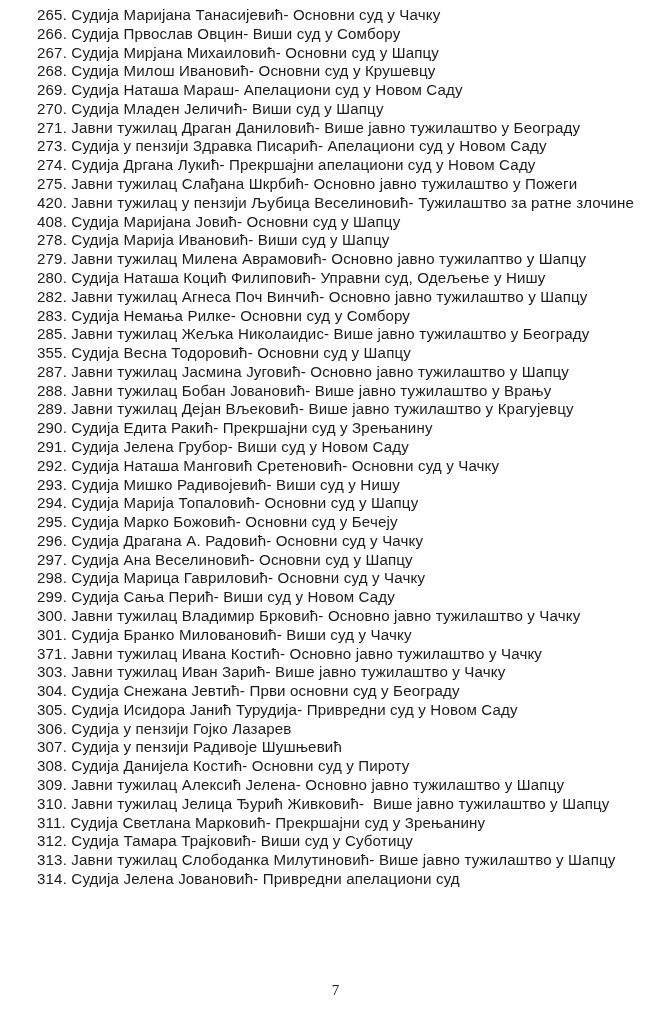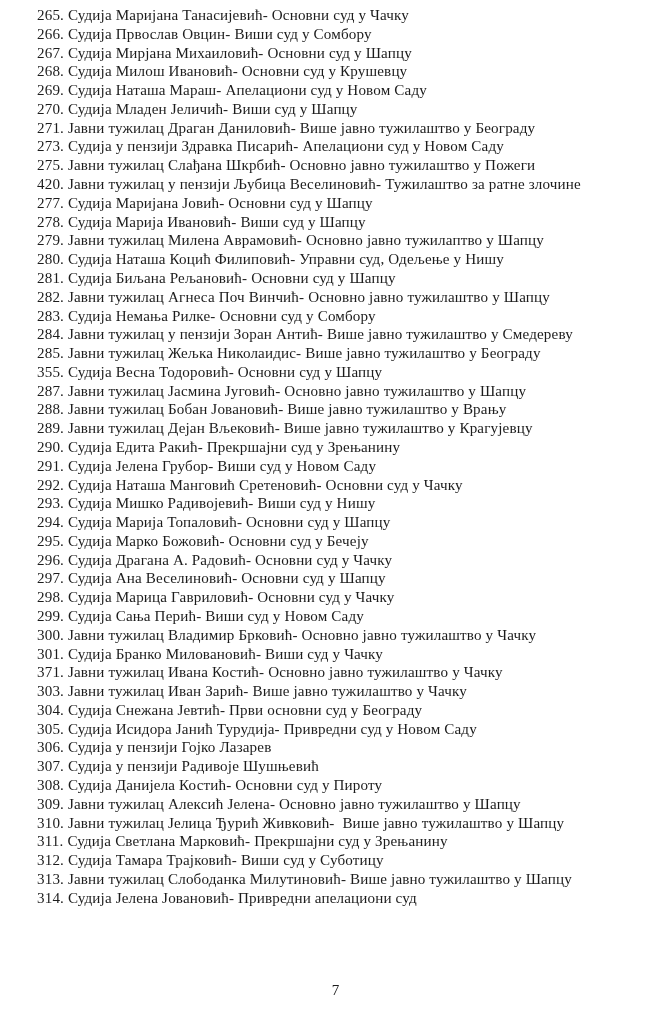--- a/index.html
+++ b/index.html
@@ -27,21 +27,21 @@
     left: 37px;
     top: 6px;
     width: 620px;
   }
   .list-item {
     font-size: 15.1px;
     line-height: 18.78px;
     white-space: pre;
     letter-spacing: 0.01em;
     color: #1c1c1c;
-    font-family: Liberation Serif, serif;
+    font-family: Liberation Sans, sans-serif;
   }
   #page-number {
     position: absolute;
     top: 981px;
     left: 0;
     width: 671px;
     text-align: center;
     font-size: 15.1px;
     line-height: 18px;
     color: #1c1c1c;
@@ -55,30 +55,29 @@
 
   <div id="list-container">
       <div class="list-item">265. Судија Маријана Танасијевић- Основни суд у Чачку</div>
       <div class="list-item">266. Судија Првослав Овцин- Виши суд у Сомбору</div>
       <div class="list-item">267. Судија Мирјана Михаиловић- Основни суд у Шапцу</div>
       <div class="list-item">268. Судија Милош Ивановић- Основни суд у Крушевцу</div>
       <div class="list-item">269. Судија Наташа Мараш- Апелациони суд у Новом Саду</div>
       <div class="list-item">270. Судија Младен Јеличић- Виши суд у Шапцу</div>
       <div class="list-item">271. Јавни тужилац Драган Даниловић- Више јавно тужилаштво у Београду</div>
       <div class="list-item">273. Судија у пензији Здравка Писарић- Апелациони суд у Новом Саду</div>
+      <div class="list-item">274. Судија Дргана Лукић- Прекршајни апелациони суд у Новом Саду</div>
       <div class="list-item">275. Јавни тужилац Слађана Шкрбић- Основно јавно тужилаштво у Пожеги</div>
       <div class="list-item">420. Јавни тужилац у пензији Љубица Веселиновић- Тужилаштво за ратне злочине</div>
-      <div class="list-item">277. Судија Маријана Јовић- Основни суд у Шапцу</div>
+      <div class="list-item">408. Судија Маријана Јовић- Основни суд у Шапцу</div>
       <div class="list-item">278. Судија Марија Ивановић- Виши суд у Шапцу</div>
       <div class="list-item">279. Јавни тужилац Милена Аврамовић- Основно јавно тужилаптво у Шапцу</div>
       <div class="list-item">280. Судија Наташа Коцић Филиповић- Управни суд, Одељење у Нишу</div>
-      <div class="list-item">281. Судија Биљана Рељановић- Основни суд у Шапцу</div>
       <div class="list-item">282. Јавни тужилац Агнеса Поч Винчић- Основно јавно тужилаштво у Шапцу</div>
       <div class="list-item">283. Судија Немања Рилке- Основни суд у Сомбору</div>
-      <div class="list-item">284. Јавни тужилац у пензији Зоран Антић- Више јавно тужилаштво у Смедереву</div>
       <div class="list-item">285. Јавни тужилац Жељка Николаидис- Више јавно тужилаштво у Београду</div>
       <div class="list-item">355. Судија Весна Тодоровић- Основни суд у Шапцу</div>
       <div class="list-item">287. Јавни тужилац Јасмина Југовић- Основно јавно тужилаштво у Шапцу</div>
       <div class="list-item">288. Јавни тужилац Бобан Јовановић- Више јавно тужилаштво у Врању</div>
       <div class="list-item">289. Јавни тужилац Дејан Вљековић- Више јавно тужилаштво у Крагујевцу</div>
       <div class="list-item">290. Судија Едита Ракић- Прекршајни суд у Зрењанину</div>
       <div class="list-item">291. Судија Јелена Грубор- Виши суд у Новом Саду</div>
       <div class="list-item">292. Судија Наташа Манговић Сретеновић- Основни суд у Чачку</div>
       <div class="list-item">293. Судија Мишко Радивојевић- Виши суд у Нишу</div>
       <div class="list-item">294. Судија Марија Топаловић- Основни суд у Шапцу</div>

